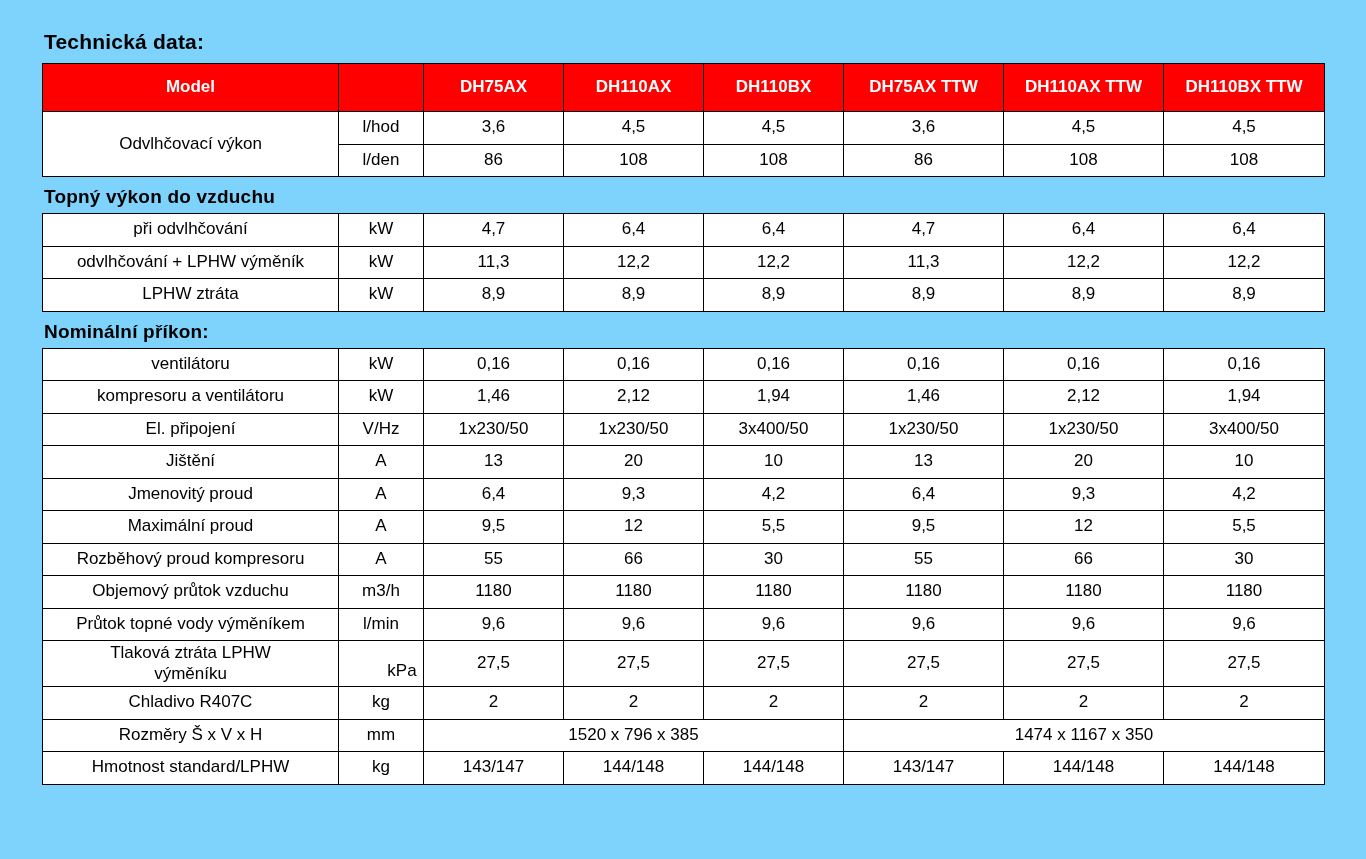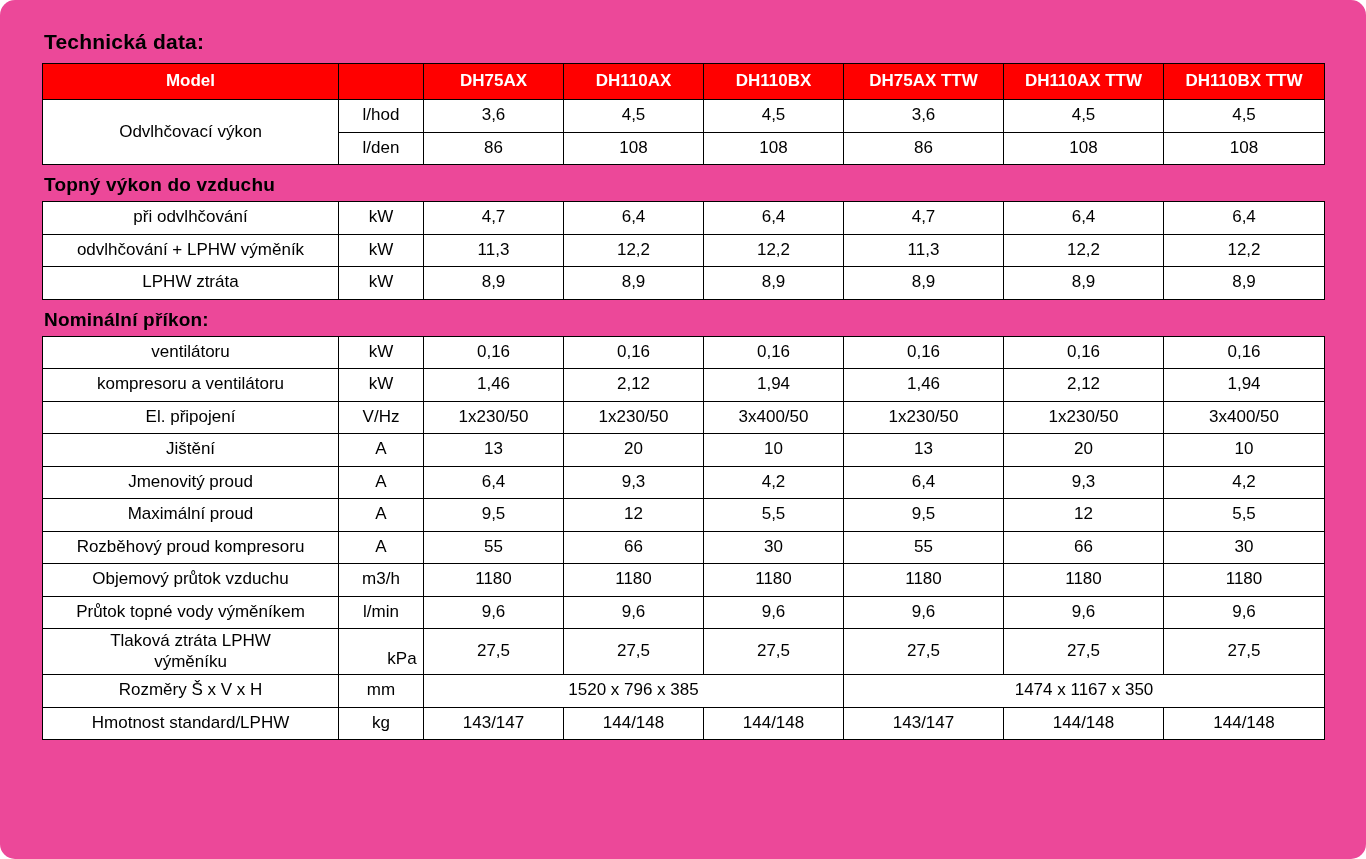--- a/index.html
+++ b/index.html
@@ -11,24 +11,23 @@
   *{box-sizing:border-box;}
   html,body{margin:0;padding:0;background:#ffffff;}
   body{
     font-family:"Liberation Sans","DejaVu Sans",sans-serif;
     color:var(--text);
   }
   .page{
     position:relative;
     width:1366px;
     height:859px;
-    background:#ec4899;
+    background:#7dd3fc;
     padding:30px 42px 0 42px;
     overflow:hidden;
-    border-radius:15px;
   }
   .doc-title{
     font-size:21px;
     font-weight:bold;
     margin:0 0 9px 2px;
     letter-spacing:0.2px;
   }
   table.data-table{
     border-collapse:collapse;
     table-layout:fixed;
@@ -42,21 +41,21 @@
     padding:0 6px;
     text-align:center;
     vertical-align:middle;
     overflow:hidden;
     line-height:1.22;
   }
   table.data-table th{
     background:var(--header-bg);
     color:var(--header-text);
     font-weight:bold;
-    height:36px;
+    height:48px;
     text-align:center;
   }
   table.data-table td{
     height:32.5px;
     background:#ffffff;
   }
   td.label{
     text-align:left;
     padding-left:9px;
     white-space:pre-line;
@@ -275,20 +274,30 @@
 výměníku</td>
             <td class="unit">kPa</td>
             <td class="value">27,5</td>
             <td class="value">27,5</td>
             <td class="value">27,5</td>
             <td class="value">27,5</td>
             <td class="value">27,5</td>
             <td class="value">27,5</td>
           </tr>
           <tr>
+            <td class="label">Chladivo R407C</td>
+            <td class="unit">kg</td>
+            <td class="value">2</td>
+            <td class="value">2</td>
+            <td class="value">2</td>
+            <td class="value">2</td>
+            <td class="value">2</td>
+            <td class="value">2</td>
+          </tr>
+          <tr>
             <td class="label">Rozměry Š x V x H</td>
             <td class="unit">mm</td>
             <td class="value merged" colspan="3">1520 x 796 x 385</td>
             <td class="value merged" colspan="3">1474 x 1167 x 350</td>
           </tr>
           <tr>
             <td class="label">Hmotnost standard/LPHW</td>
             <td class="unit">kg</td>
             <td class="value">143/147</td>
             <td class="value">144/148</td>

